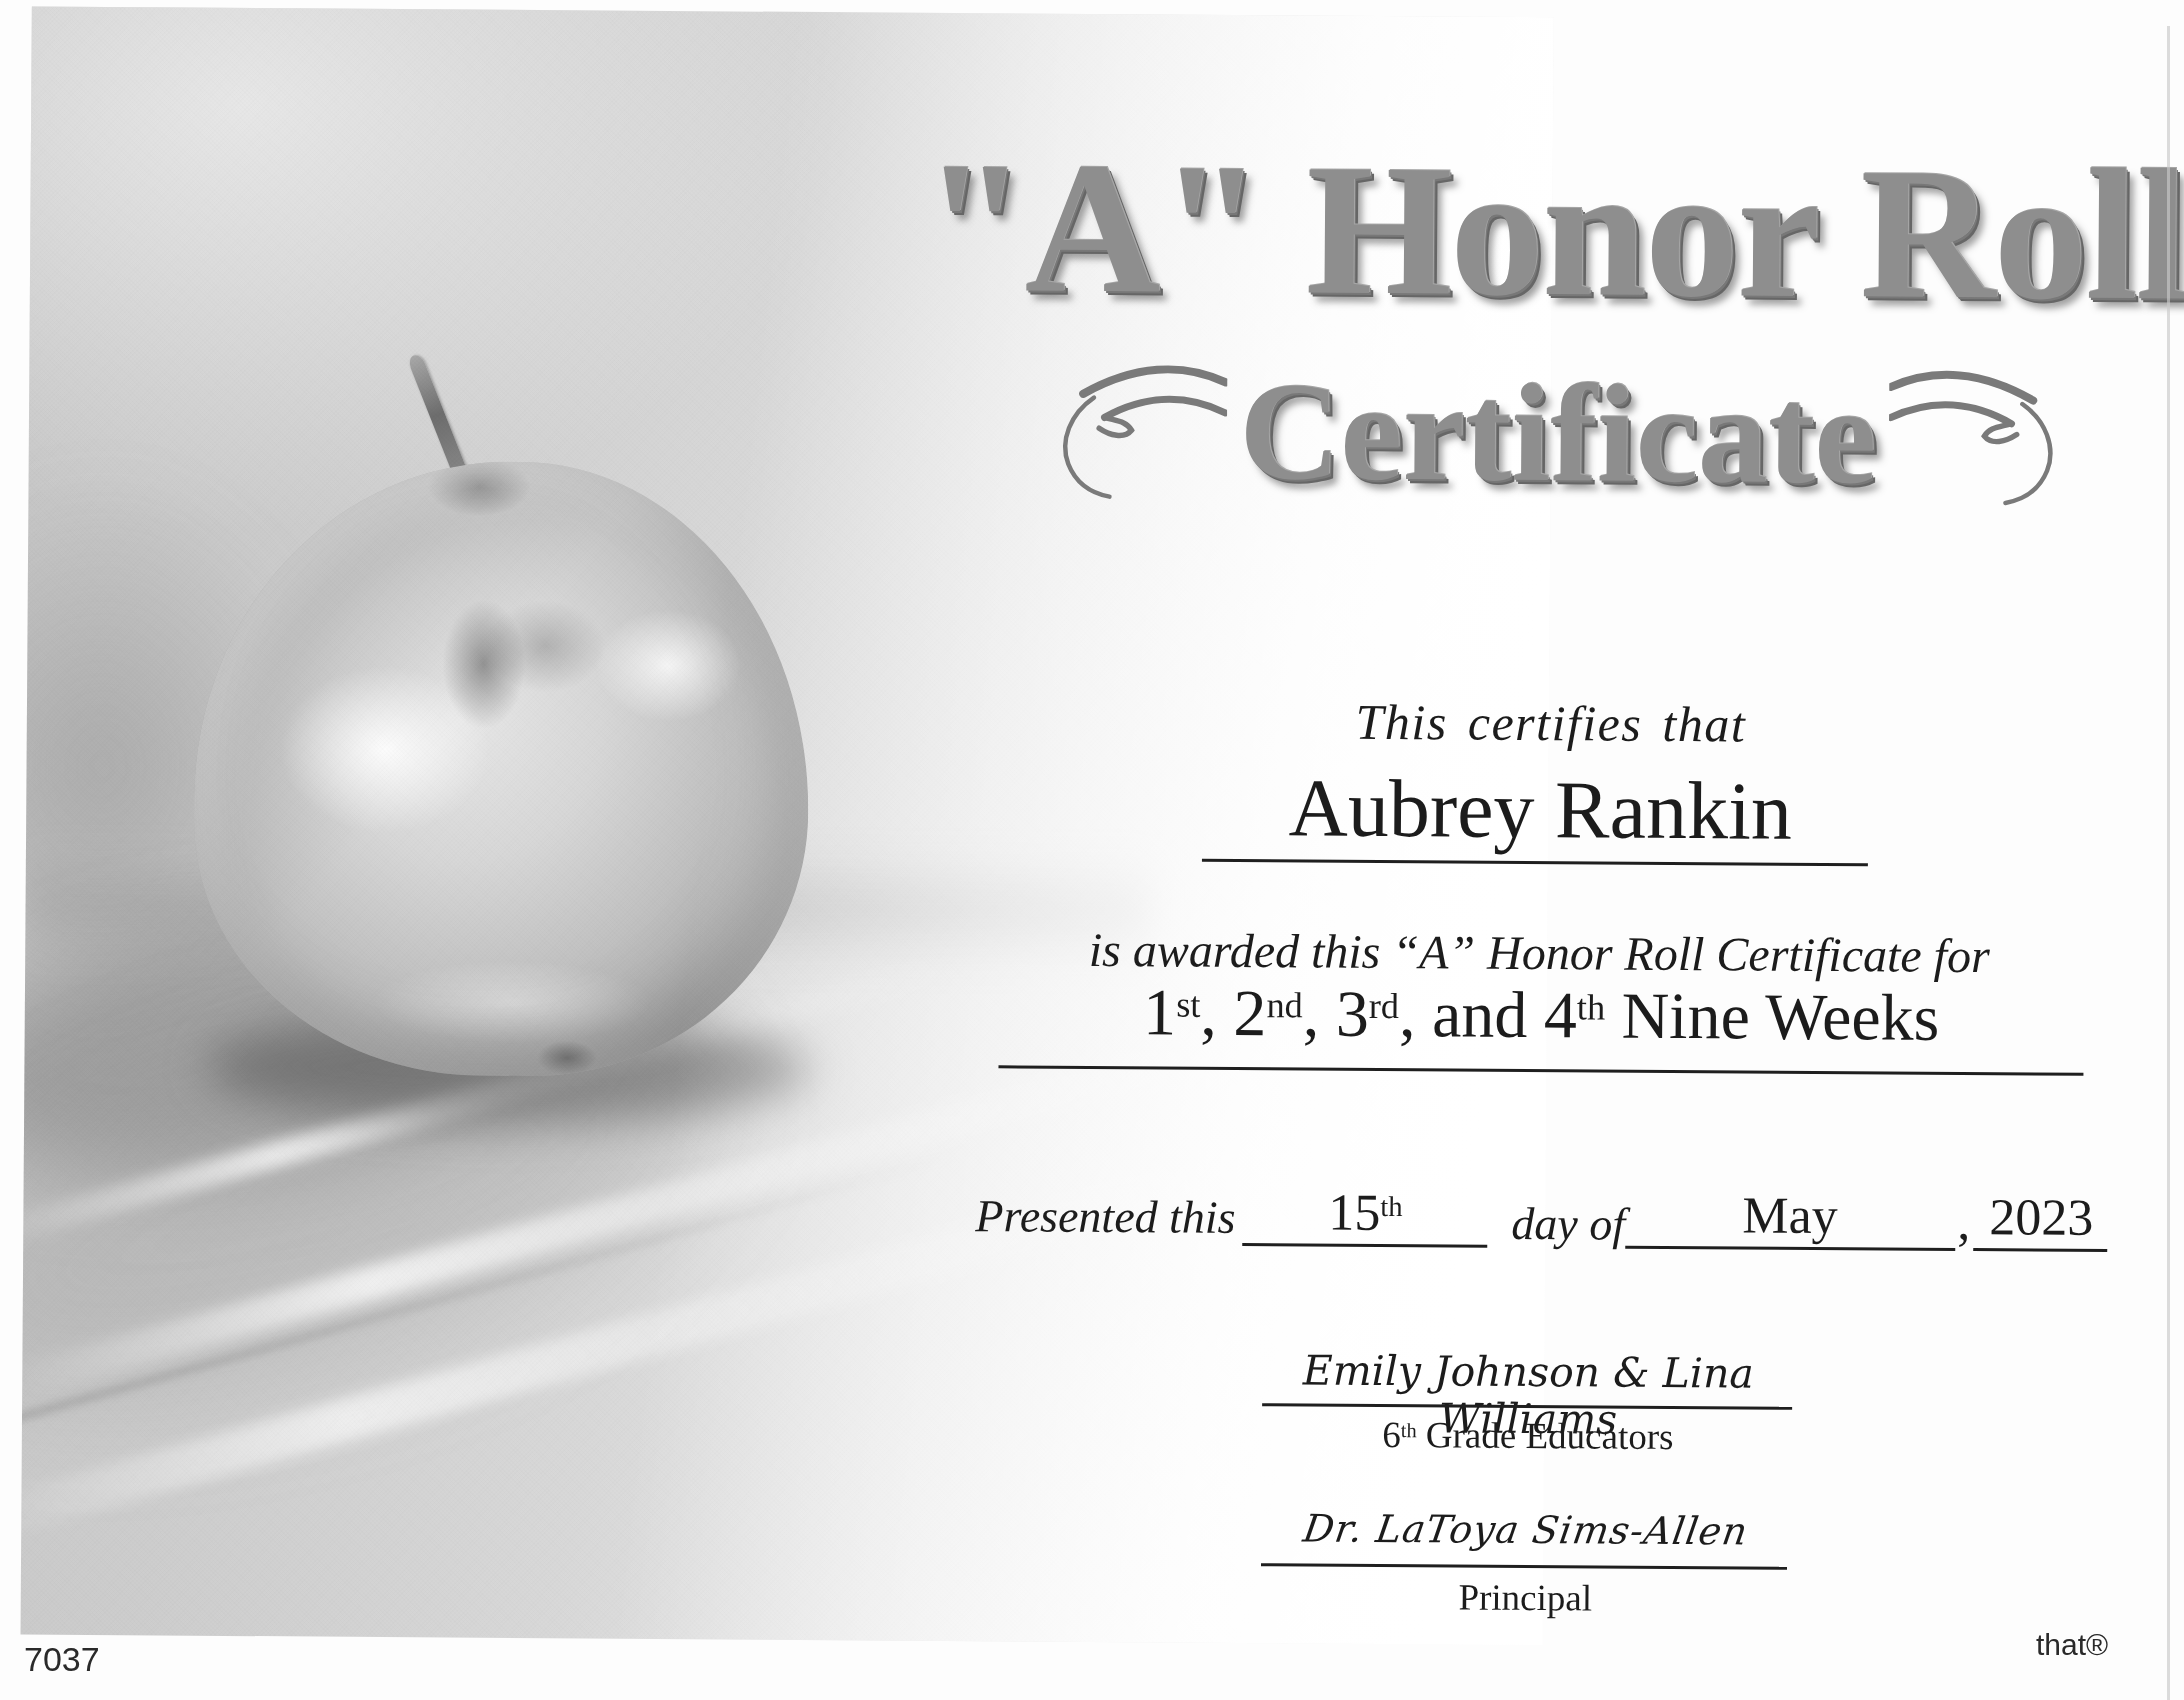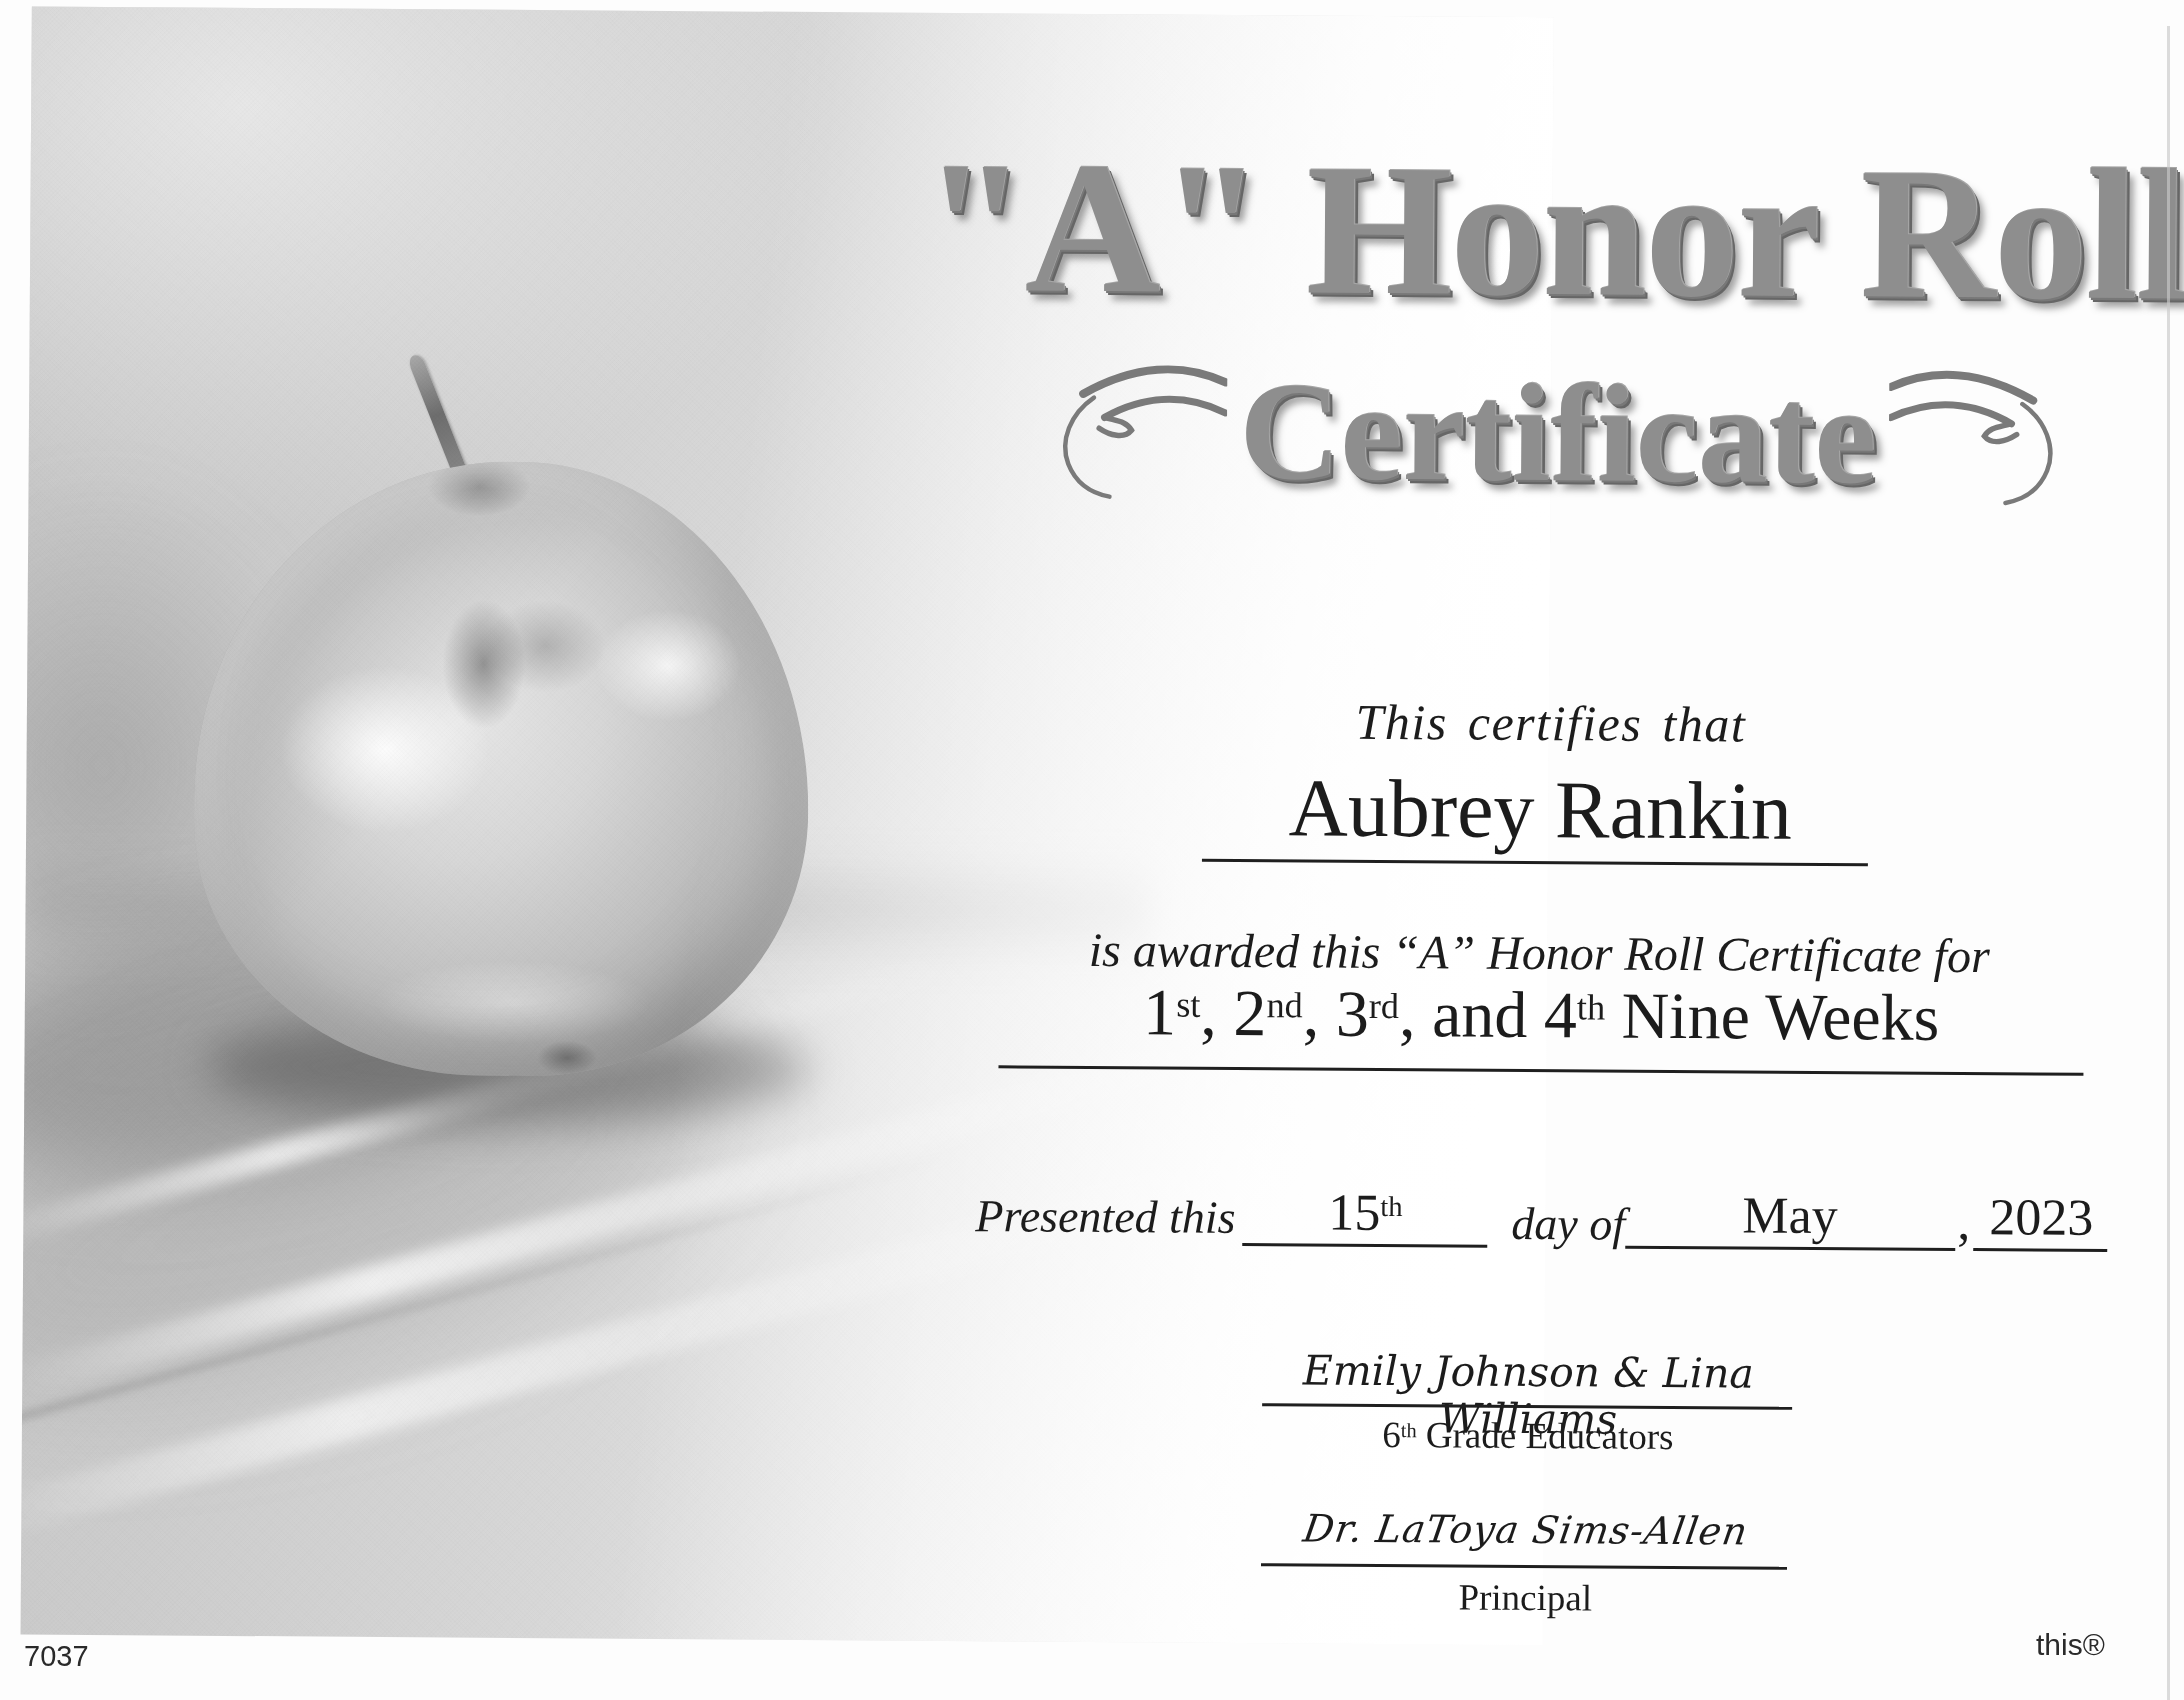--- a/index.html
+++ b/index.html
@@ -90,21 +90,21 @@
   .r-day{left:1245px;width:245px;top:1242px;}
   .r-month{left:1628px;width:330px;top:1242px;}
   .r-year{left:1976px;width:134px;top:1242px;}
   .sig{font-family:"DejaVu Serif","Liberation Serif",serif;font-style:italic;}
   .sig-edu{left:1263px;width:538px;top:1346px;font-size:41px;}
   .r-edu{left:1266px;width:530px;top:1402px;}
   .title-edu{left:1263px;width:538px;top:1412px;font-size:37px;}
   .sig-pri{left:1268px;width:525px;top:1506px;font-size:38px;transform:skewX(-8deg);letter-spacing:1px;}
   .r-pri{left:1266px;width:526px;top:1562px;}
   .title-pri{left:1268px;width:525px;top:1574px;font-size:37px;}
-  .formnum{position:absolute;left:24px;top:1640px;font-size:29px;color:#2a2a2a;
+  .formnum{position:absolute;left:24px;top:1640px;font-size:34px;color:#2a2a2a;
     font-family:"Liberation Sans","DejaVu Sans",sans-serif;}
   .brand{position:absolute;left:2036px;top:1628px;font-size:30px;color:#2a2a2a;
     font-family:"Liberation Sans","DejaVu Sans",sans-serif;}
   .scan-edge{position:absolute;left:2167px;top:26px;width:3px;height:1674px;background:#c9c9c9;opacity:.65;}
 </style>
 </head>
 <body>
 
 <div class="sheet">
   <div class="scan">
@@ -175,15 +175,15 @@
       <span>6</span><sup>th</sup><span> Grade Educators</span>
     </div>
 
     <div class="sig sig-pri center">Dr. LaToya Sims-Allen</div>
     <div class="rule r-pri"></div>
     <div class="title-pri center">Principal</div>
 
   </div>
 
   <div class="formnum">7037</div>
-  <div class="brand">this®</div>
+  <div class="brand">that®</div>
   <div class="scan-edge"></div>
 </div>
 
 </body></html>

